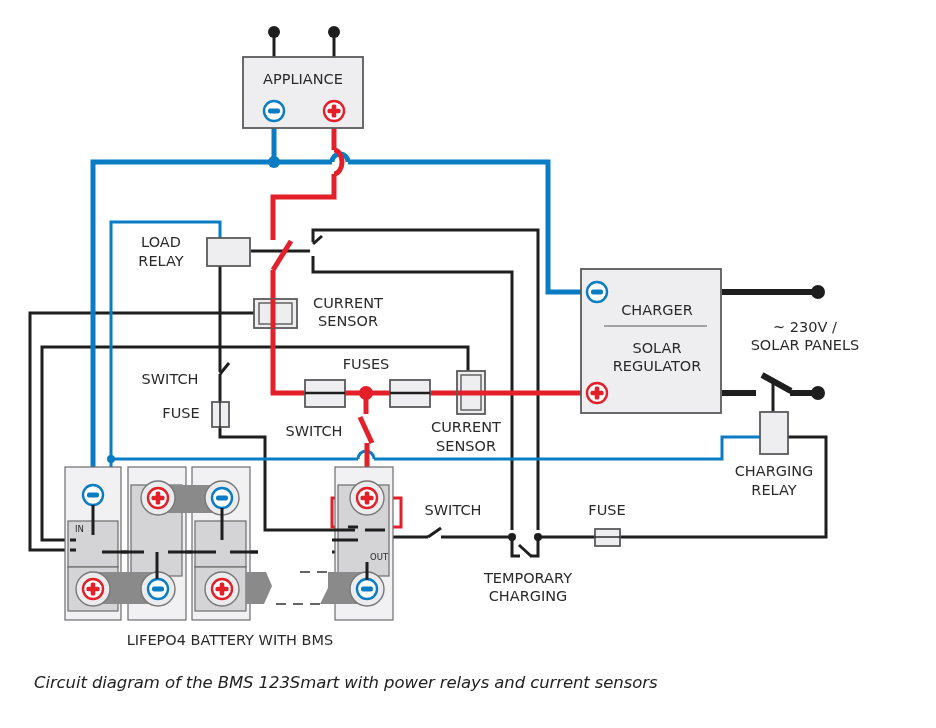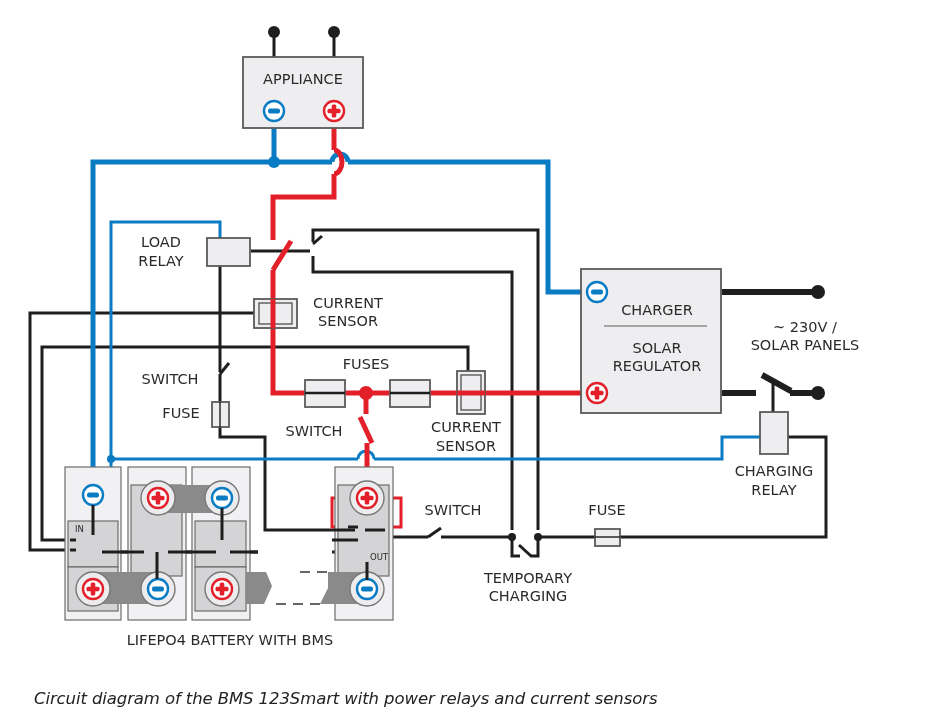--- a/index.html
+++ b/index.html
@@ -1,20 +1,20 @@
 <!DOCTYPE html>
 <html><head>
 <meta charset="utf-8">
 <style>
   html, body { margin: 0; padding: 0; background: #ffffff; }
   body { width: 936px; height: 728px; position: relative; overflow: hidden; font-family: "DejaVu Sans", "Liberation Sans", sans-serif; }
   #diagram { position: absolute; left: 0; top: 0; }
   .lbl { font-family: "DejaVu Sans", "Liberation Sans", sans-serif; font-size: 14.5px; fill: #2a2a2a; }
   .lbl-sm { font-family: "DejaVu Sans", "Liberation Sans", sans-serif; font-size: 8.5px; fill: #2a2a2a; }
-  .caption { position: absolute; left: 34px; top: 689px; font-family: "DejaVu Sans", "Liberation Sans", sans-serif; font-style: italic; font-size: 16.5px; color: #222; letter-spacing: -0.1px; }
+  .caption { position: absolute; left: 34px; top: 673px; font-family: "DejaVu Sans", "Liberation Sans", sans-serif; font-style: italic; font-size: 16.5px; color: #222; letter-spacing: -0.1px; }
   .w-blk { stroke: #1e1e1e; stroke-width: 3; fill: none; }
   .w-blk-thick { stroke: #1e1e1e; stroke-width: 6; fill: none; }
   .w-blue { stroke: #0a7cc4; stroke-width: 5; fill: none; }
   .w-blue-thin { stroke: #0a7cc4; stroke-width: 3; fill: none; }
   .w-red { stroke: #e3202a; stroke-width: 5; fill: none; }
   .box { fill: #eeeef0; stroke: #5a5a5a; stroke-width: 1.8; }
   .cell { fill: #f1f1f3; stroke: #6d6d6d; stroke-width: 1.2; }
   .cellpad { fill: #d4d4d6; stroke: #6d6d6d; stroke-width: 1.2; }
   .strap { fill: #8a8a8a; }
 </style>

